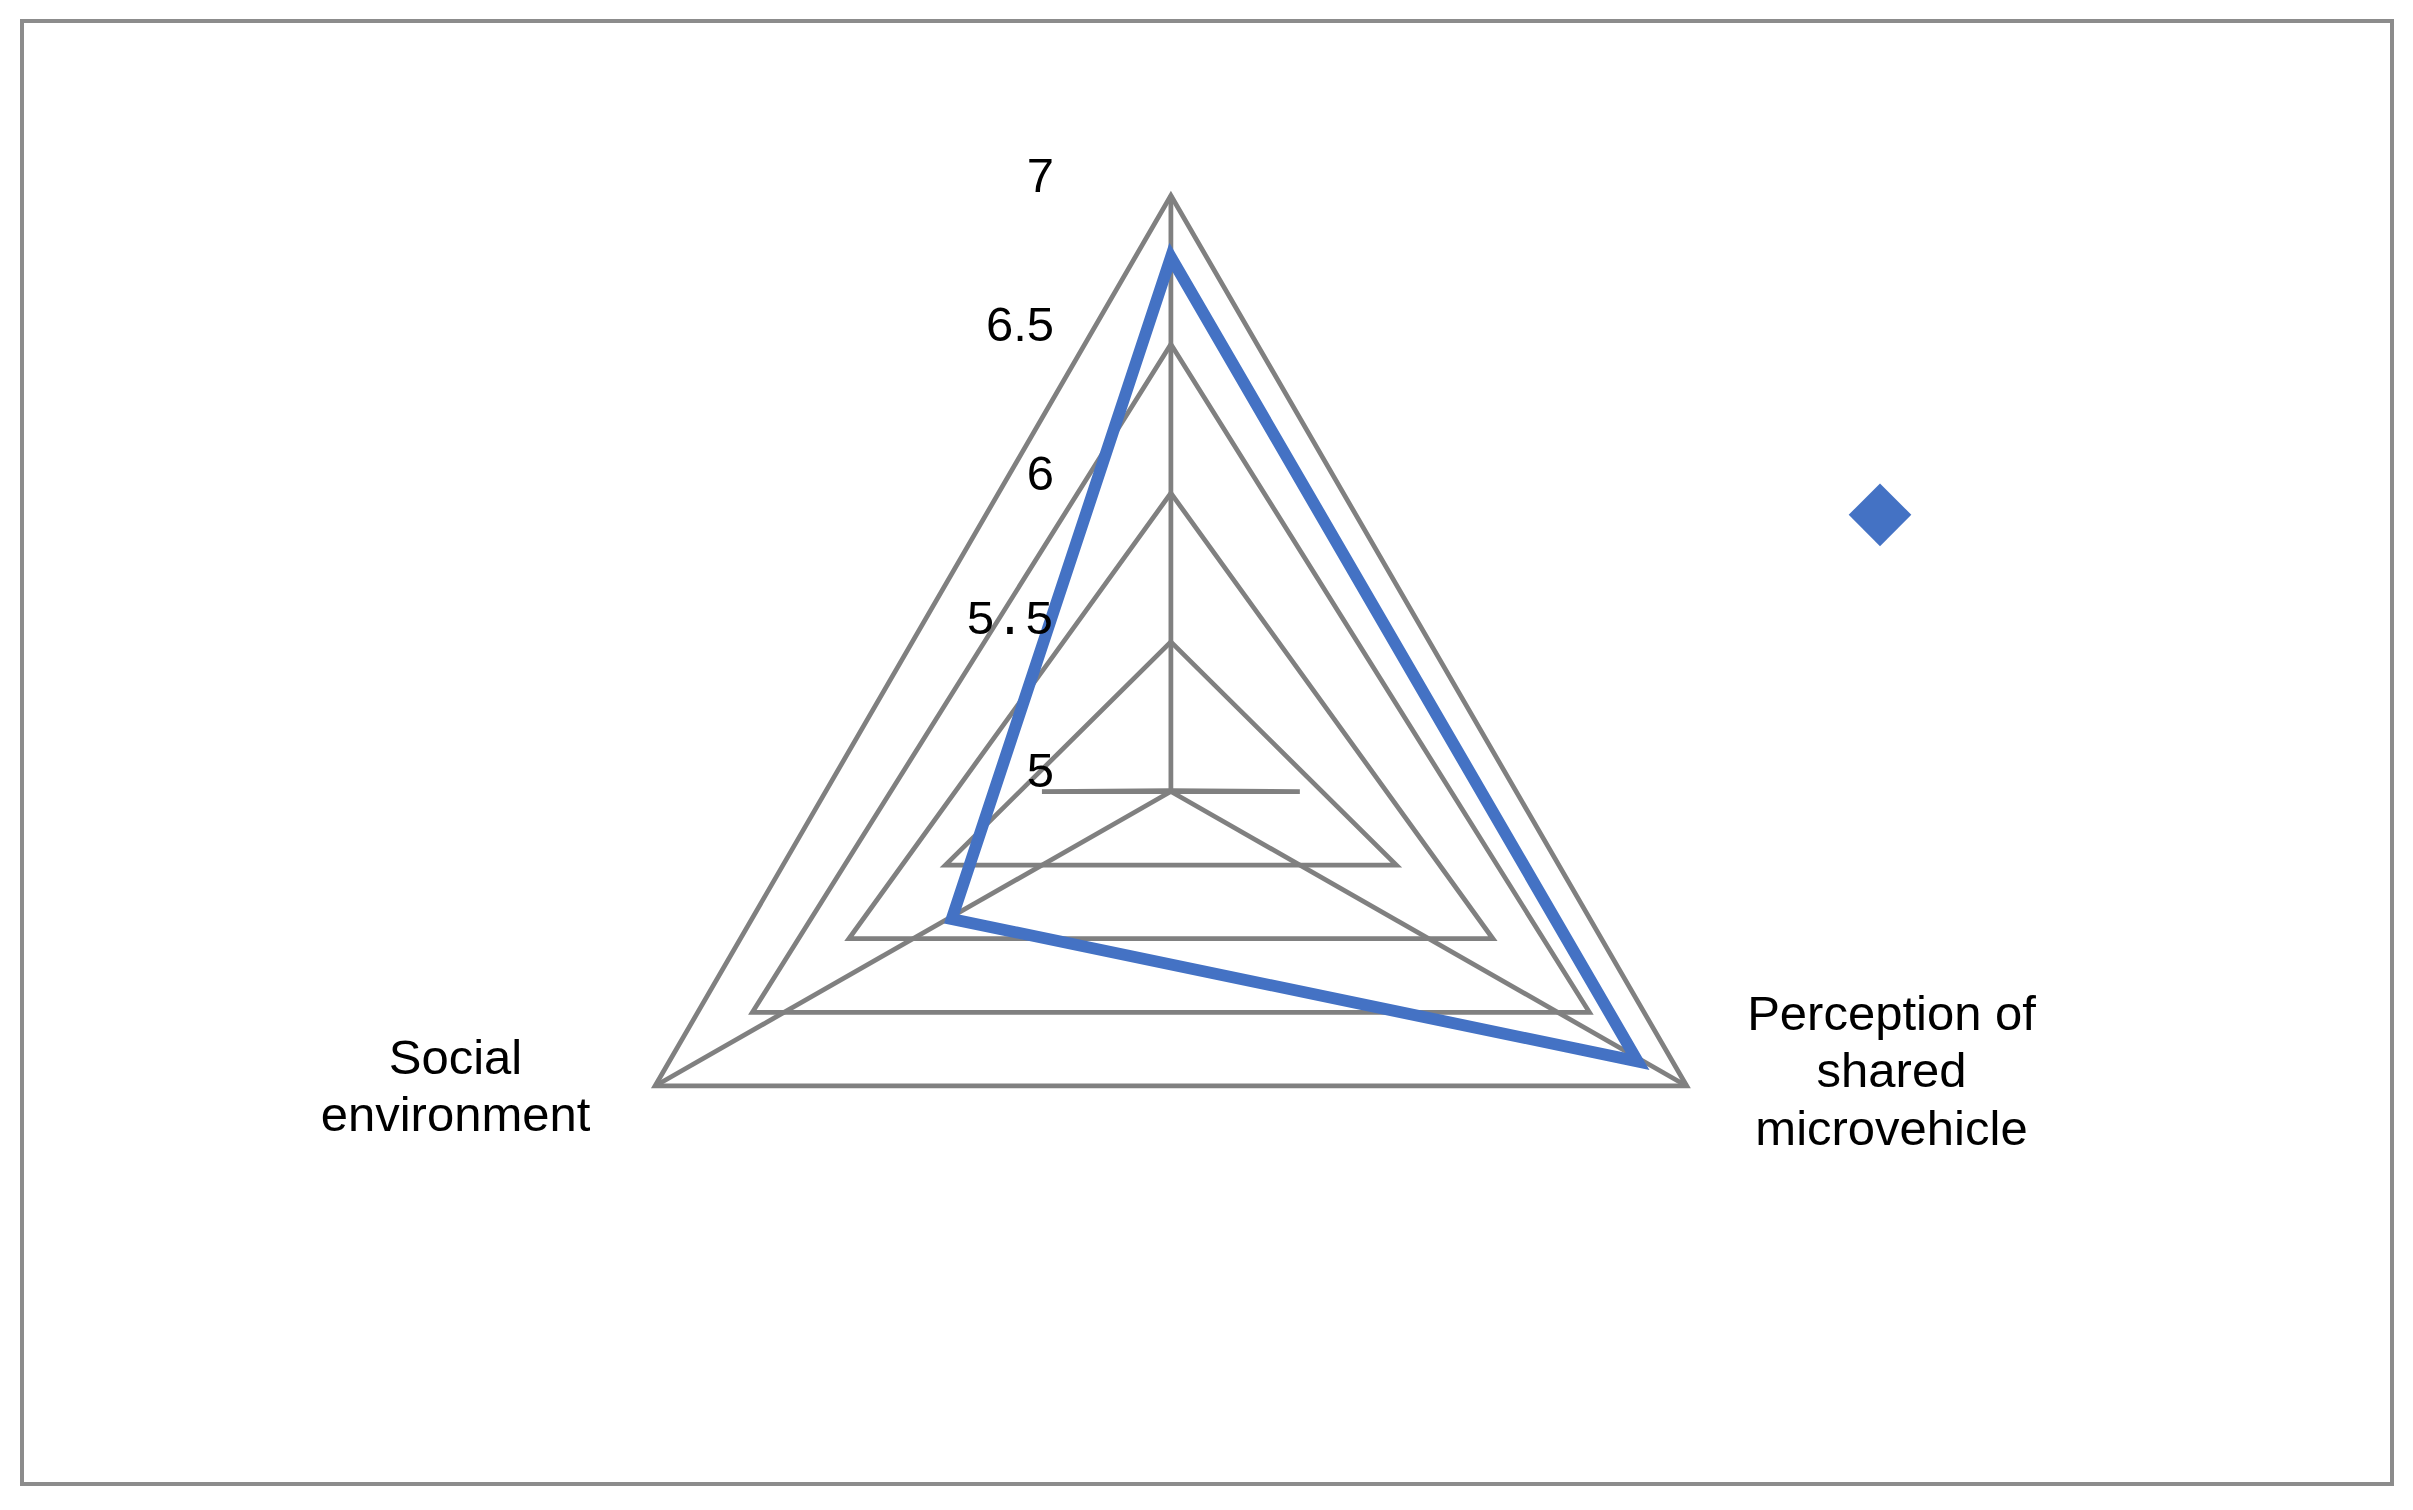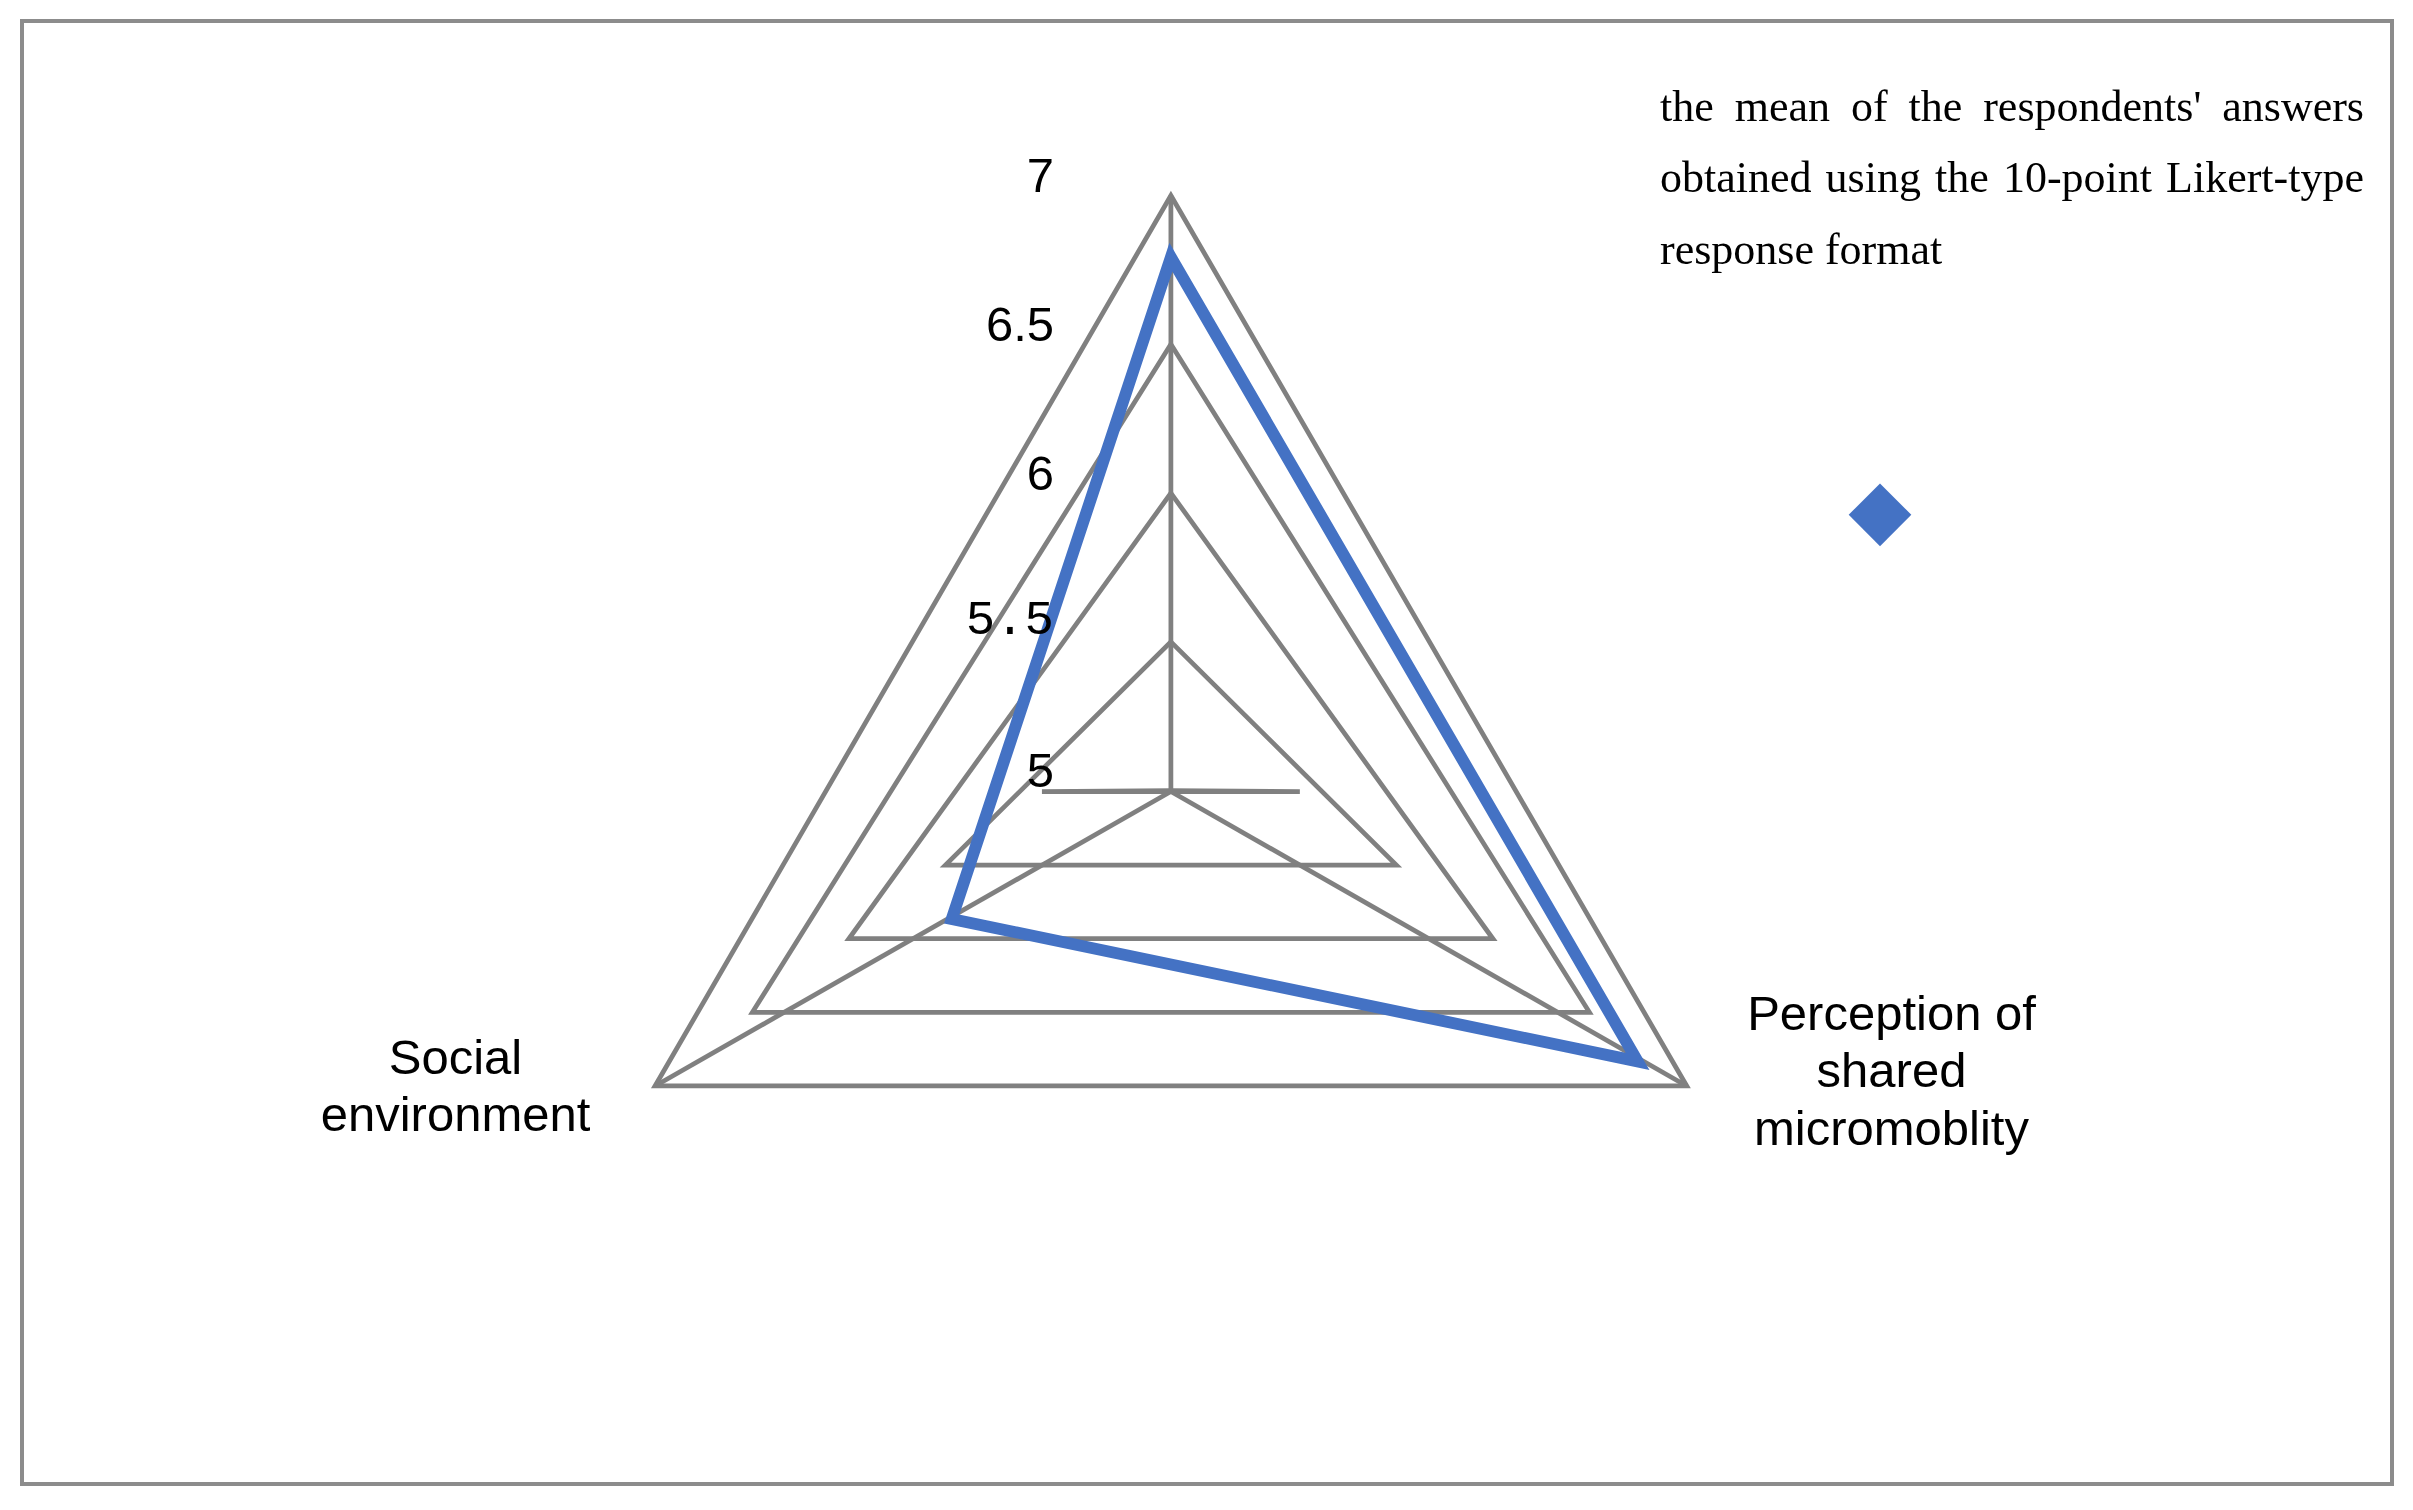--- a/index.html
+++ b/index.html
@@ -110,29 +110,26 @@
         <rect x="1452" y="297" width="56" height="56" transform="rotate(45 1480 325)" x-offset="0" style="transform-box: view-box;" transform-origin="1480 325"></rect>
         <rect x="2042" y="1313" width="56" height="56" transform="rotate(45 2070 1341)" transform-origin="2070 1341"></rect>
         <rect x="1175" y="1133" width="56" height="56" transform="rotate(45 1203 1161)" transform-origin="1203 1161"></rect>
       </g>
     </g>
   </svg>
 
 
   <div class="axis-title" id="axis-title-right">Perception of
 shared
-micromoblity</div>
+microvehicle</div>
 
   <div class="axis-title" id="axis-title-left">Social
 environment</div>
 
   <div class="tick-label" style="left:973px; top:147px; width:81px;">7</div>
   <div class="tick-label" style="left:934px; top:296px; width:120px;">6.5</div>
   <div class="tick-label" style="left:973px; top:445px; width:81px;">6</div>
   <div class="tick-label" style="left:934px; top:593px; width:120px;font-family:Liberation Mono, monospace;">5.5</div>
   <div class="tick-label" style="left:973px; top:742px; width:81px;">5</div>
 
-  <div id="caption-block">
-    <p>the mean of the respondents' answers obtained using the 10-point Likert-type response format</p>
-  </div>
 
 </div>
 
 
 </body></html>

